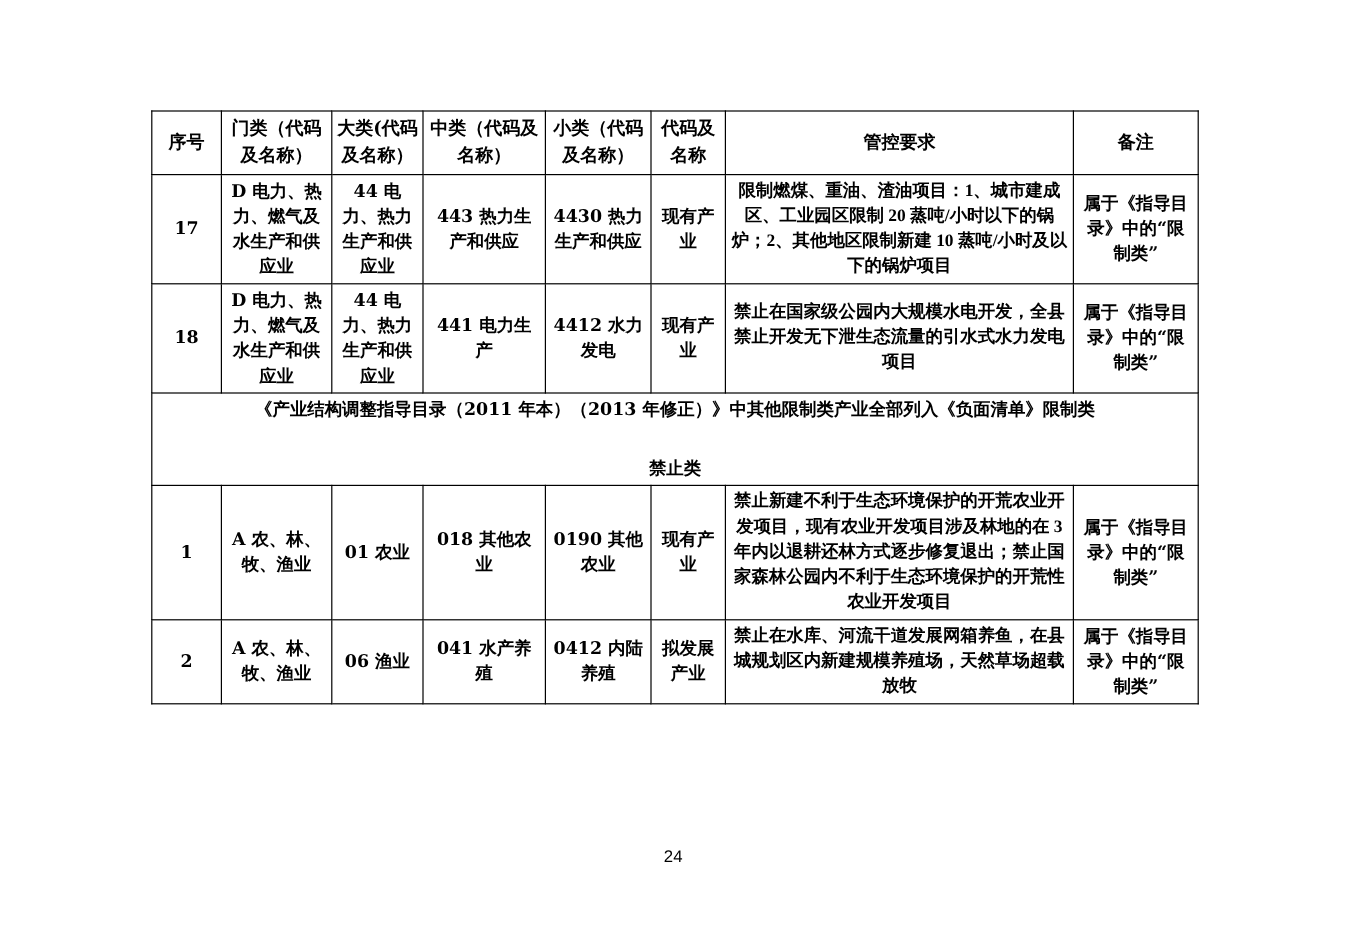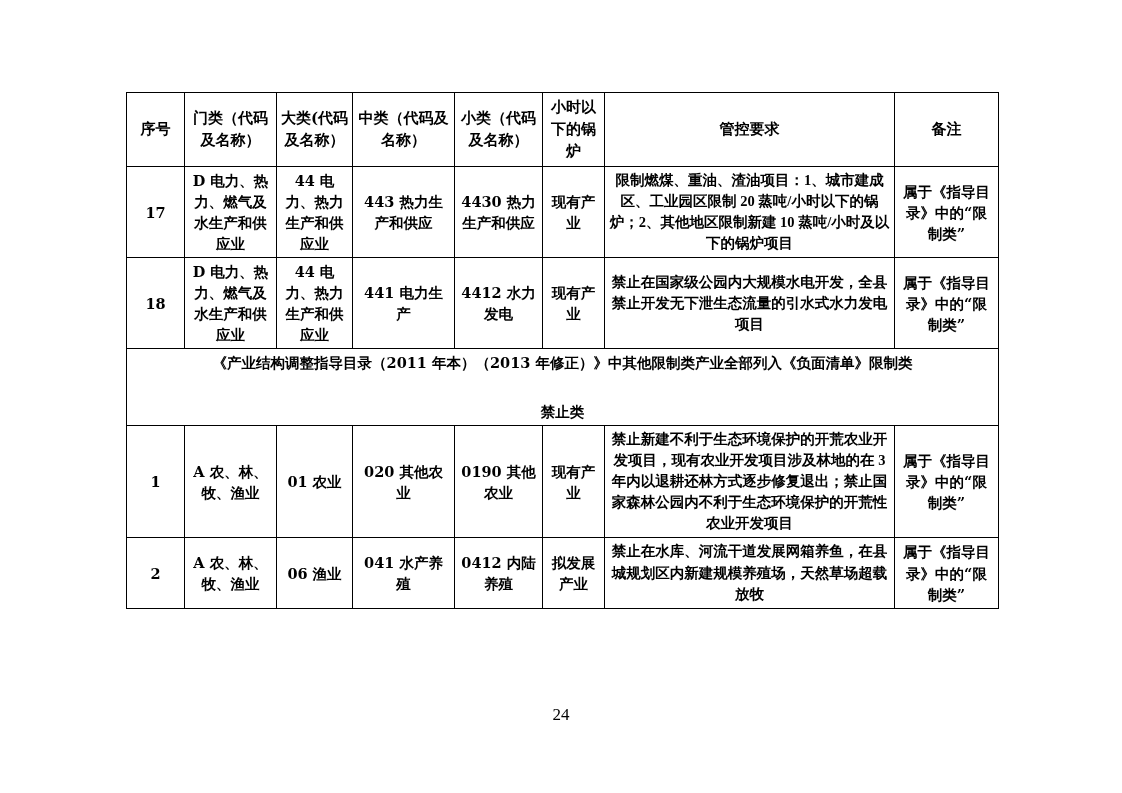--- a/index.html
+++ b/index.html
@@ -78,22 +78,22 @@
   td.span-note .line2 {
     display: block;
     margin-top: 28px;
   }
   .pagenum {
     position: absolute;
     left: 0;
     top: 705px;
     width: 1122px;
     text-align: center;
-    font-size: 17px;
-    font-family: Liberation Serif, serif;
+    font-size: 14px;
+    font-family: Liberation Sans, sans-serif;
     color: #000;
   }
   .hdr {
     white-space: pre-line;
   }
 </style>
 </head>
 <body>
 
 <div class="page">
@@ -110,21 +110,21 @@
           <col class="c6">
           <col class="c7">
       </colgroup>
       <thead>
         <tr>
           <td class="hdr">序号</td>
           <td class="hdr">门类（代码及名称）</td>
           <td class="hdr">大类(代码及名称）</td>
           <td class="hdr">中类（代码及名称）</td>
           <td class="hdr">小类（代码及名称）</td>
-          <td class="hdr">小时以下的锅炉</td>
+          <td class="hdr">代码及名称</td>
           <td class="hdr">管控要求</td>
           <td class="hdr">备注</td>
         </tr>
       </thead>
       <tbody>
         <tr>
           <td>17</td>
           <td>D 电力、热力、燃气及水生产和供应业</td>
           <td>44 电力、热力生产和供应业</td>
           <td>443 热力生产和供应</td>
@@ -146,21 +146,21 @@
         <tr>
           <td class="span-note" colspan="8">
             <span>《产业结构调整指导目录（2011 年本）（2013 年修正）》中其他限制类产业全部列入《负面清单》限制类</span>
             <span class="line2">禁止类</span>
           </td>
         </tr>
         <tr>
           <td>1</td>
           <td>A 农、林、牧、渔业</td>
           <td>01 农业</td>
-          <td>020 其他农业</td>
+          <td>018 其他农业</td>
           <td>0190 其他农业</td>
           <td>现有产业</td>
           <td class="req">禁止新建不利于生态环境保护的开荒农业开发项目，现有农业开发项目涉及林地的在 3 年内以退耕还林方式逐步修复退出；禁止国家森林公园内不利于生态环境保护的开荒性农业开发项目</td>
           <td class="note">属于《指导目录》中的“限制类”</td>
         </tr>
         <tr>
           <td>2</td>
           <td>A 农、林、牧、渔业</td>
           <td>06 渔业</td>
           <td>041 水产养殖</td>

